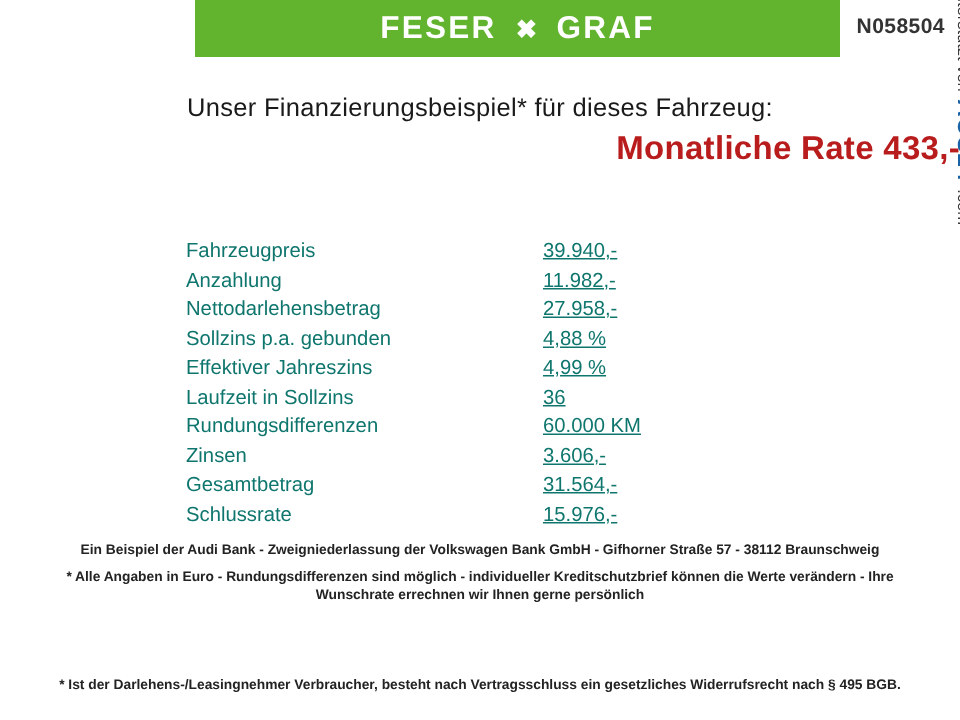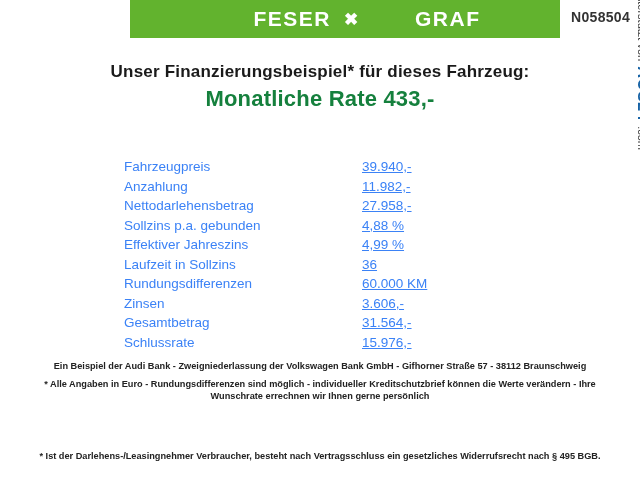--- a/index.html
+++ b/index.html
@@ -33,21 +33,20 @@
     display: flex;
     align-items: center;
     justify-content: center;
     gap: 10px;
   }
   .brand-bar .brand-text {
     color: #ffffff;
     font-size: 21px;
     font-weight: bold;
     letter-spacing: 1.5px;
-    margin-left: 44px;
   }
   .brand-bar .brand-mark {
     display: inline-flex;
     align-items: center;
     justify-content: center;
     width: 20px;
     height: 20px;
     color: #ffffff;
     font-size: 17px;
     line-height: 1;
@@ -63,43 +62,44 @@
     letter-spacing: 0.3px;
   }
 
   
   .title-wrap {
     margin-top: 24px;
     text-align: center;
   }
   .title-main {
     font-size: 17px;
-    font-weight: bold;
+    font-weight: normal;
     color: #1a1a1a;
     letter-spacing: 0.2px;
   }
   .title-sub {
     font-size: 22px;
     font-weight: bold;
-    color: #15803d;
+    color: #b91c1c;
     margin-top: 4px;
     letter-spacing: 0.2px;
+    text-align: right;
   }
 
   
   .details {
     margin: 45px auto 0 auto;
     width: 400px;
     padding-left: 4px;
   }
   .detail-row {
     display: flex;
     font-size: 13.5px;
     line-height: 19.5px;
-    color: #3b82f6;
+    color: #0f766e;
   }
   .detail-label { width: 238px; }
   .detail-value { flex: 1; text-decoration: underline; }
 
   
   .footnotes {
     position: absolute;
     left: 0;
     right: 0;
     bottom: 18px;

